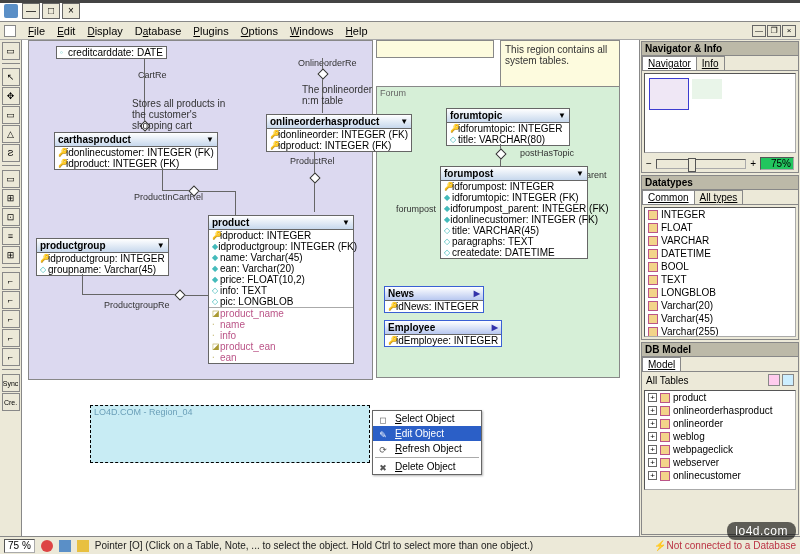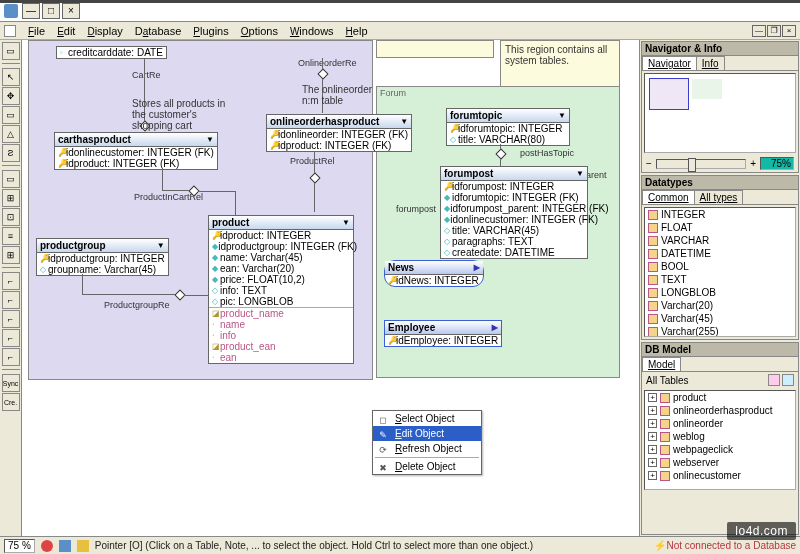--- a/index.html
+++ b/index.html
@@ -46,34 +46,34 @@
 .panel-hdr { background:#bcb9a8; padding:1px 3px; font-size:10px; font-weight:bold; border-bottom:1px solid #888;}
 .panel-tabs { display:flex; background:#ece9d8; border-bottom:1px solid #888;text-decoration:underline;}
 .panel-tab { padding:1px 5px; font-size:10px; border:1px solid #888; border-bottom:none; background:#ece9d8; margin-right:-1px; cursor:pointer;}
 .panel-tab.active { background:#fff;}
 .nav-preview { height:80px; background:#fff; margin:2px; border:1px inset #aaa; position:relative;}
 .nav-mini { position:absolute; left:4px; top:4px; width:40px; height:32px; background:#efe7f5; border:1px solid #3c3cd0;}
 .nav-mini::after { content:""; position:absolute; left:42px; top:0; width:30px; height:20px; background:#e9f5e9; }
 .zoom-row { display:flex; align-items:center; gap:4px; padding:2px 4px;}
 .zoom-slider { flex:1; height:10px; background:#ece9d8; border:1px inset #aaa; position:relative;}
 .zoom-thumb { position:absolute; left:35%; top:-2px; width:8px; height:14px; background:#ece9d8; border:1px solid #555;}
-.zoom-val { width:34px; background:#14b8a6; border:1px inset #aaa; text-align:right; padding:0 2px; font-size:10px;}
+.zoom-val { width:34px; background:#22c55e; border:1px inset #aaa; text-align:right; padding:0 2px; font-size:10px;}
 .dt-list { background:#fff; border:1px inset #aaa; margin:2px; height:130px; overflow:auto;}
 .dt-row { padding:1px 3px; font-size:10px; display:flex; align-items:center; gap:3px;}
 .dt-row .ico{ width:10px;height:10px; background:#f3d48a; border:1px solid #b58;}
 .model-list { background:#fff; border:1px inset #aaa; margin:2px; height:100px; overflow:auto;}
 .model-row { padding:1px 3px; font-size:10px; display:flex; align-items:center; gap:3px;}
 .model-row .exp{ width:9px;height:9px; border:1px solid #666; display:flex;align-items:center;justify-content:center; font-size:8px; line-height:1;}
 .model-row .tico{ width:10px;height:10px; background:#f3d48a; border:1px solid #b58;}
 .statusbar { position:absolute; bottom:0; left:0; right:0; height:18px; background:#ece9d8; border-top:1px solid #888; display:flex; align-items:center; padding:0 4px; gap:6px;}
 .sb-box { border:1px inset #aaa; background:#fff; padding:0 3px; font-size:10px; height:14px; display:flex;align-items:center;}
 .sb-ico { width:12px;height:12px; display:inline-block;}
 .sb-txt { font-size:10px; color:#222;}
 .sb-right { margin-left:auto; font-size:10px; color:#b34;}
-.watermark { position:absolute; right:4px; bottom:14px; background:rgba(0,0,0,.6); color:#fff; font-size:12px; padding:2px 8px; border-radius:2px; letter-spacing:.5px; z-index:100;}
+.watermark { position:absolute; right:4px; bottom:14px; background:rgba(0,0,0,.6); color:#fff; font-size:12px; padding:2px 8px; border-radius:8px; letter-spacing:.5px; z-index:100;}
 .darkline { position:absolute; top:0; height:3px; left:0; right:0; background:#444;}
 </style>
 </head>
 <body>
 
 <div class="darkline"></div>
 
 <div class="titlebar">
   <div class="app-icon"></div>
   <div class="winbtns">
@@ -138,21 +138,21 @@
       </div>
       <div class="region region-green" style="left:354px; top:46px; width:244px; height:292px;">
         <div class="region-label">Forum</div>
       </div>
 
       <div class="table-row" style="position:absolute; left:34px; top:6px; background:#fff;border:1px solid #666;">
           <span class="dia">◦</span>
           <span>creditcarddate: DATE</span>
         </div>
 
-      <div class="link-label" style="left:110px; top:30px;text-align:center;">CartRe</div>
+      <div class="link-label" style="left:116px; top:30px;text-align:center;">CartRe</div>
       <div class="conn" style="left:122px; top:18px; width:1px; height:68px;"></div>
       <div class="diamond" style="left:119px; top:82px;"></div>
 
       <div class="note" style="left:110px; top:58px; width:105px;">Stores all products in the
 customer's shopping cart</div>
 
       <div class="link-label" style="left:276px; top:18px;">OnlineorderRe</div>
       <div class="conn" style="left:300px; top:18px; width:1px; height:55px;"></div>
       <div class="diamond" style="left:297px; top:30px;"></div>
       <div class="note" style="left:280px; top:44px; width:72px;">The onlineorder
@@ -326,21 +326,21 @@
         <div class="table-row">
             <span class="dia">◇</span>
             <span>paragraphs: TEXT</span>
           </div>
         <div class="table-row">
             <span class="dia">◇</span>
             <span>createdate: DATETIME</span>
           </div>
       </div>
 
-      <div class="table-box" style="left:362px; top:220px; width:98px; border-color:#3a5fd4;border-radius:11px;">
+      <div class="table-box" style="left:362px; top:246px; width:98px; border-color:#3a5fd4;">
         <div class="table-title" style="background:linear-gradient(#fff,#b8c8f0);">
             <span>News</span>
             <span class="drop" style="color:#33a;">▶</span>
           </div>
         <div class="table-row">
             <span class="key">🔑</span>
             <span>idNews: INTEGER</span>
           </div>
       </div>
 
@@ -348,20 +348,23 @@
         <div class="table-title" style="background:linear-gradient(#fff,#b8c8f0);">
             <span>Employee</span>
             <span class="drop" style="color:#33a;">▶</span>
           </div>
         <div class="table-row">
             <span class="key">🔑</span>
             <span>idEmployee: INTEGER</span>
           </div>
       </div>
 
+      <div class="region region-blue-sel" style="left:68px; top:365px; width:280px; height:58px;">
+        <div class="region-label" style="color:#6a9fb8;">LO4D.COM - Region_04</div>
+      </div>
 
       <div class="context-menu" style="left:350px; top:370px;">
         <div class="cm-row"><span class="cm-icon">◻</span><u>S</u>elect Object</div>
         <div class="cm-row sel"><span class="cm-icon" style="color:#fff;">✎</span><u>E</u>dit Object</div>
         <div class="cm-row"><span class="cm-icon">⟳</span><u>R</u>efresh Object</div>
         <div style="border-top:1px solid #aaa; margin:1px 2px;"></div>
         <div class="cm-row"><span class="cm-icon">✖</span><u>D</u>elete Object</div>
       </div>
 
     </div>

